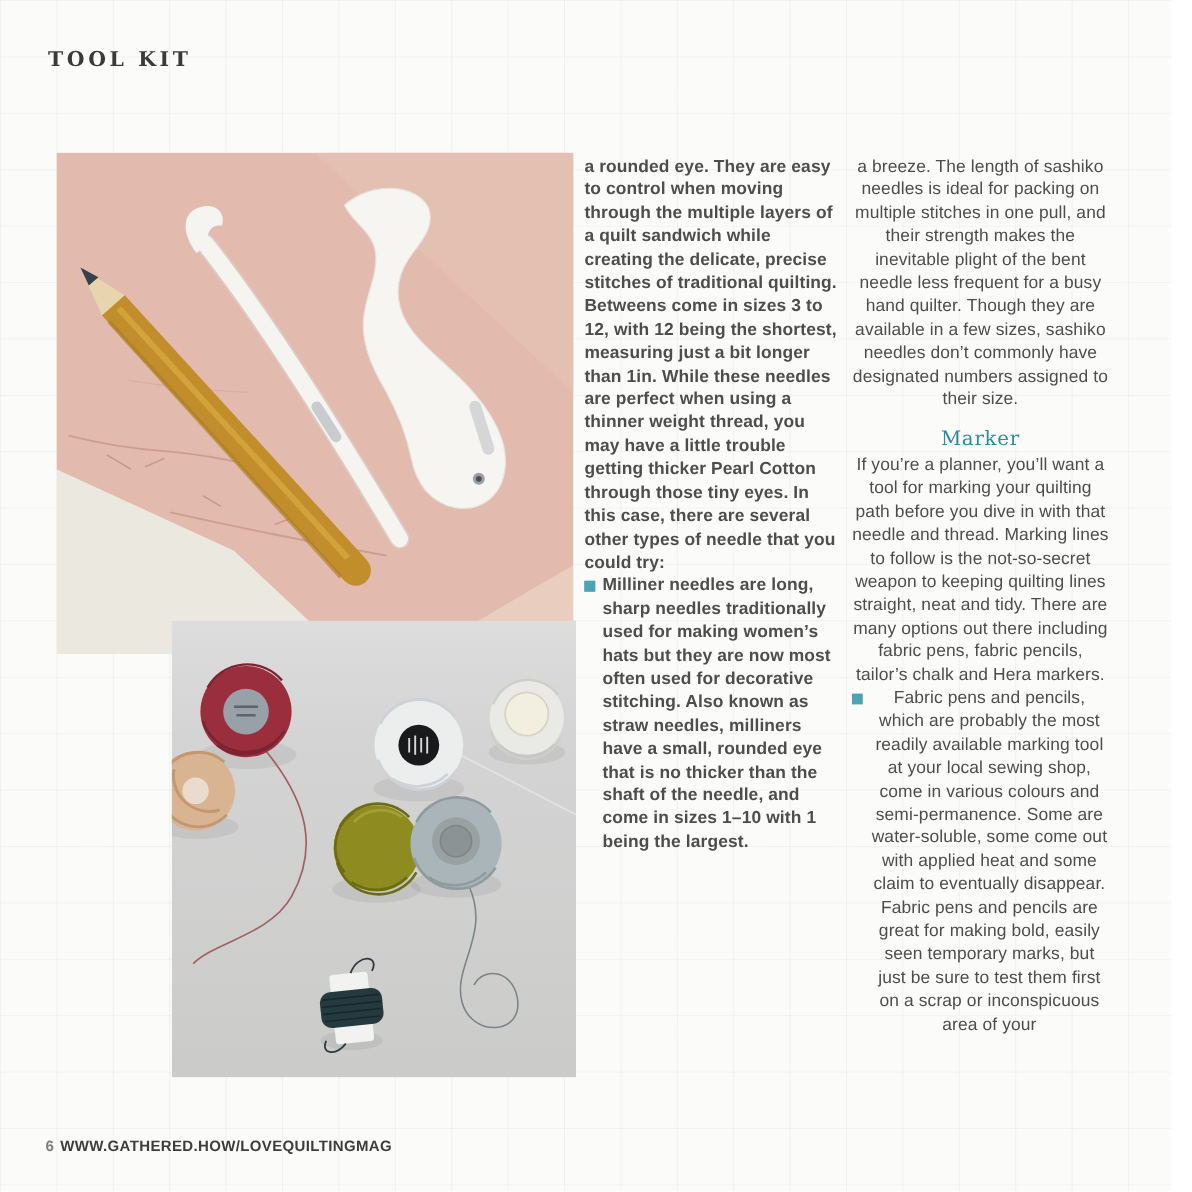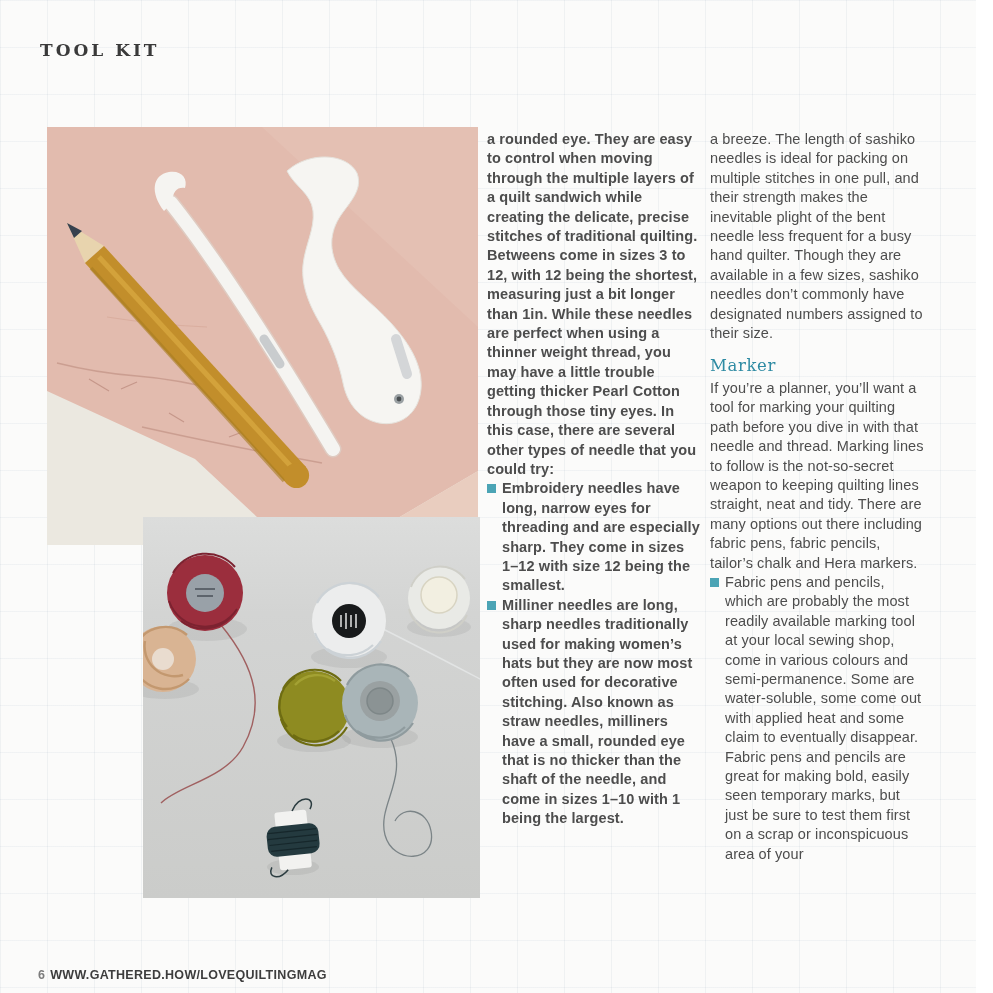--- a/index.html
+++ b/index.html
@@ -20,32 +20,32 @@
   .photo{position:absolute;overflow:hidden;}
   .photo-tools{left:47px;top:127px;width:431px;height:418px;z-index:1;}
   .photo-threads{left:143px;top:517px;width:337px;height:381px;z-index:2;}
   .photo svg{display:block;width:100%;height:100%;}
   .col{
     position:absolute;width:214px;z-index:3;
     color:#4d4d4d;font-size:14.5px;line-height:19.4px;
     letter-spacing:.1px;
   }
   .col1{left:487px;top:130px;font-weight:bold;}
-  .col2{left:710px;top:130px;}
+  .col2{left:710px;top:130px;text-align:center;}
   .col p{margin:0;}
   .col ul{list-style:none;margin:0;padding:0;}
   .col li{position:relative;padding-left:15px;}
   .sq{position:absolute;left:0;top:5px;width:9px;height:9px;background:#4ba4b5;}
   .marker-heading{
     font-family:"DejaVu Serif",serif;font-weight:400;
     color:#2e8ba3;font-size:16.5px;letter-spacing:.6px;
     margin:13px 0 3px 0;
   }
   .footer{
-    position:absolute;left:38px;top:968px;z-index:3;
+    position:absolute;left:38px;top:948px;z-index:3;
     font-size:12.5px;font-weight:700;color:#3d3d3d;letter-spacing:.3px;
   }
   .footer .num{color:#7d7d7d;margin-right:5px;}
 </style>
 </head>
 <body>
 
 <div class="page">
 
   <div class="kicker">TOOL KIT</div>
@@ -170,21 +170,20 @@
         <path d="M142,352 C132,362 120,358 126,348" stroke="#2b3c40" stroke-width="1.5" fill="none"></path>
       </g>
     </svg>
   </div>
 
   <div class="col col1">
     <p>a rounded eye. They are easy to control when moving through the multiple layers of a quilt sandwich while creating the delicate, precise stitches of traditional quilting. Betweens come in sizes 3 to 12, with 12 being the shortest, measuring just a bit longer than 1in. While these needles are perfect when using a thinner weight thread, you may have a little trouble getting thicker Pearl Cotton through those tiny eyes. In this case, there are several other types of needle that you could try:</p>
     <ul>
       <li>
         <span class="sq"></span>
-        <span>Embroidery needles have long, narrow eyes for threading and are especially sharp. They come in sizes 1–12 with size 12 being the smallest.</span>
       </li>
       <li>
         <span class="sq"></span>
         <span>Milliner needles are long, sharp needles traditionally used for making women’s hats but they are now most often used for decorative stitching. Also known as straw needles, milliners have a small, rounded eye that is no thicker than the shaft of the needle, and come in sizes 1–10 with 1 being the largest.</span>
       </li>
     </ul>
   </div>
 
   <div class="col col2">
     <p>a breeze. The length of sashiko needles is ideal for packing on multiple stitches in one pull, and their strength makes the inevitable plight of the bent needle less frequent for a busy hand quilter. Though they are available in a few sizes, sashiko needles don’t commonly have designated numbers assigned to their size.</p>

